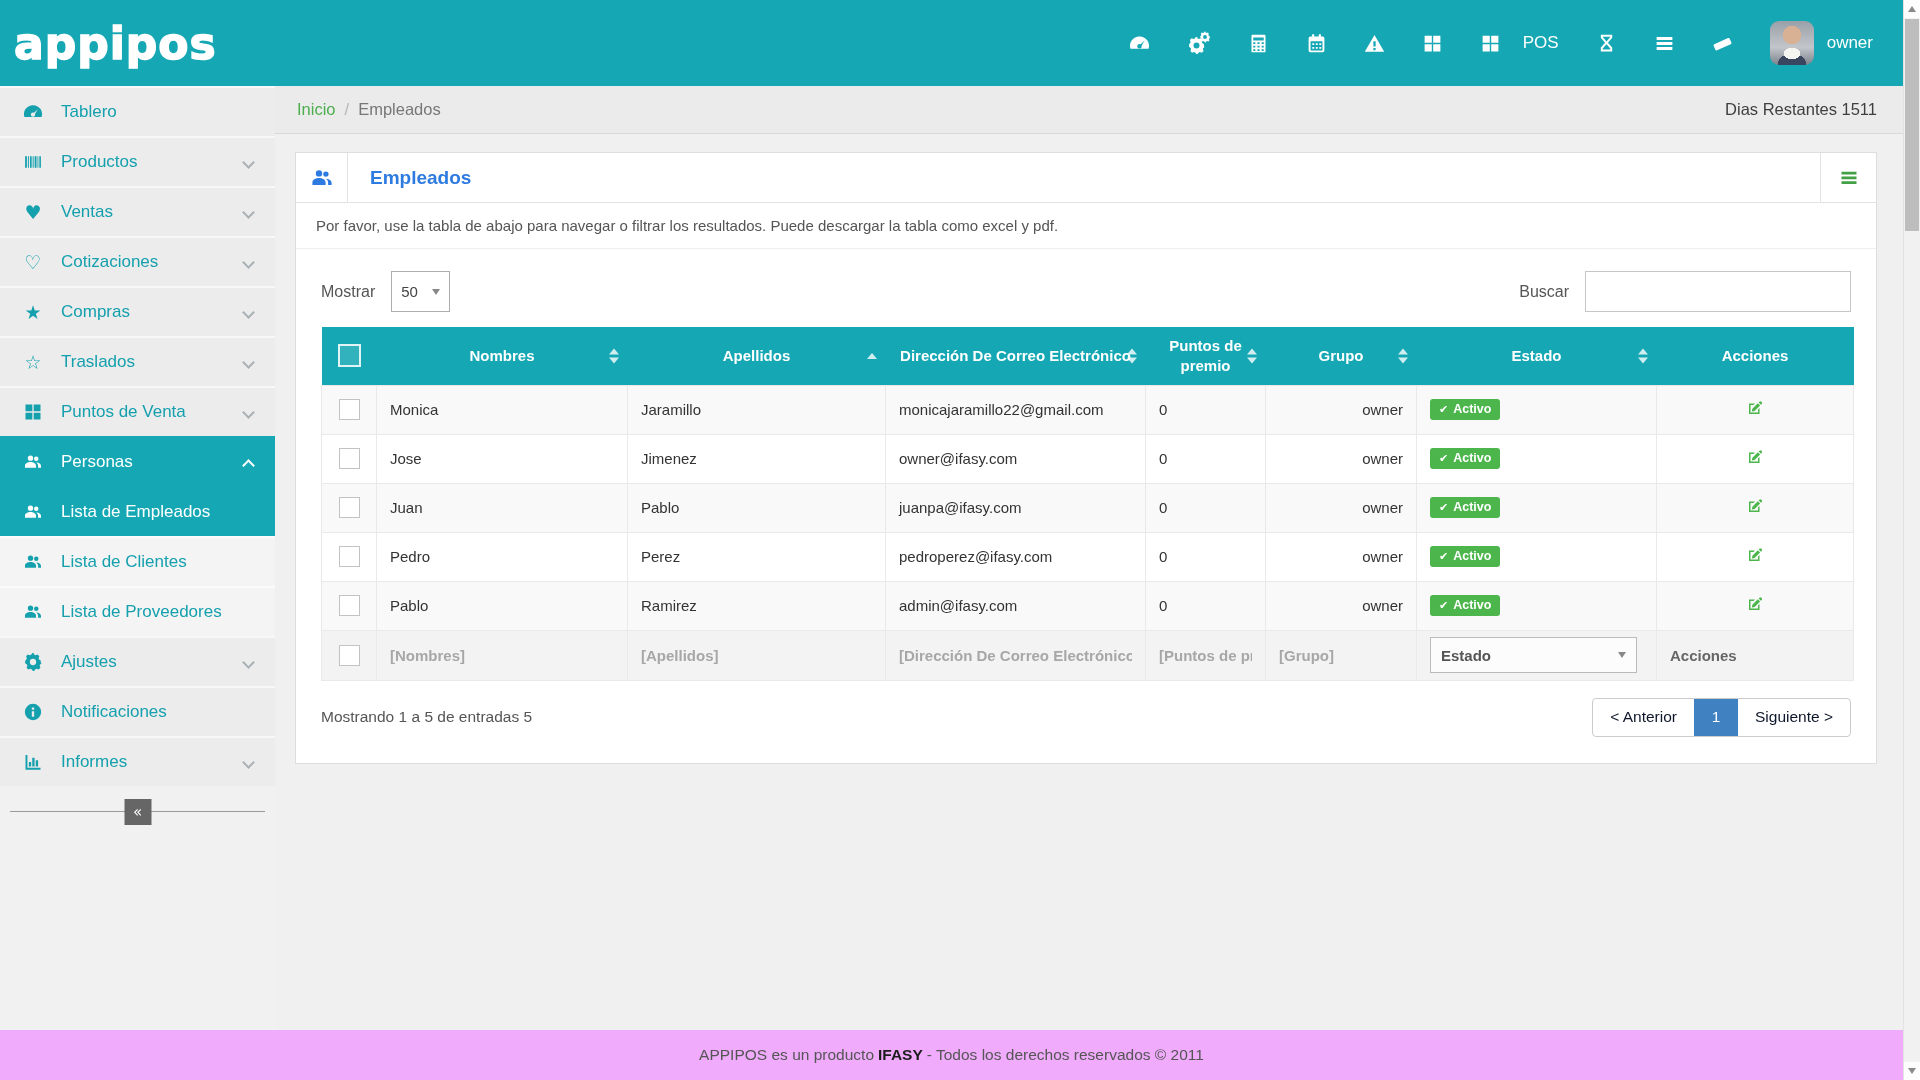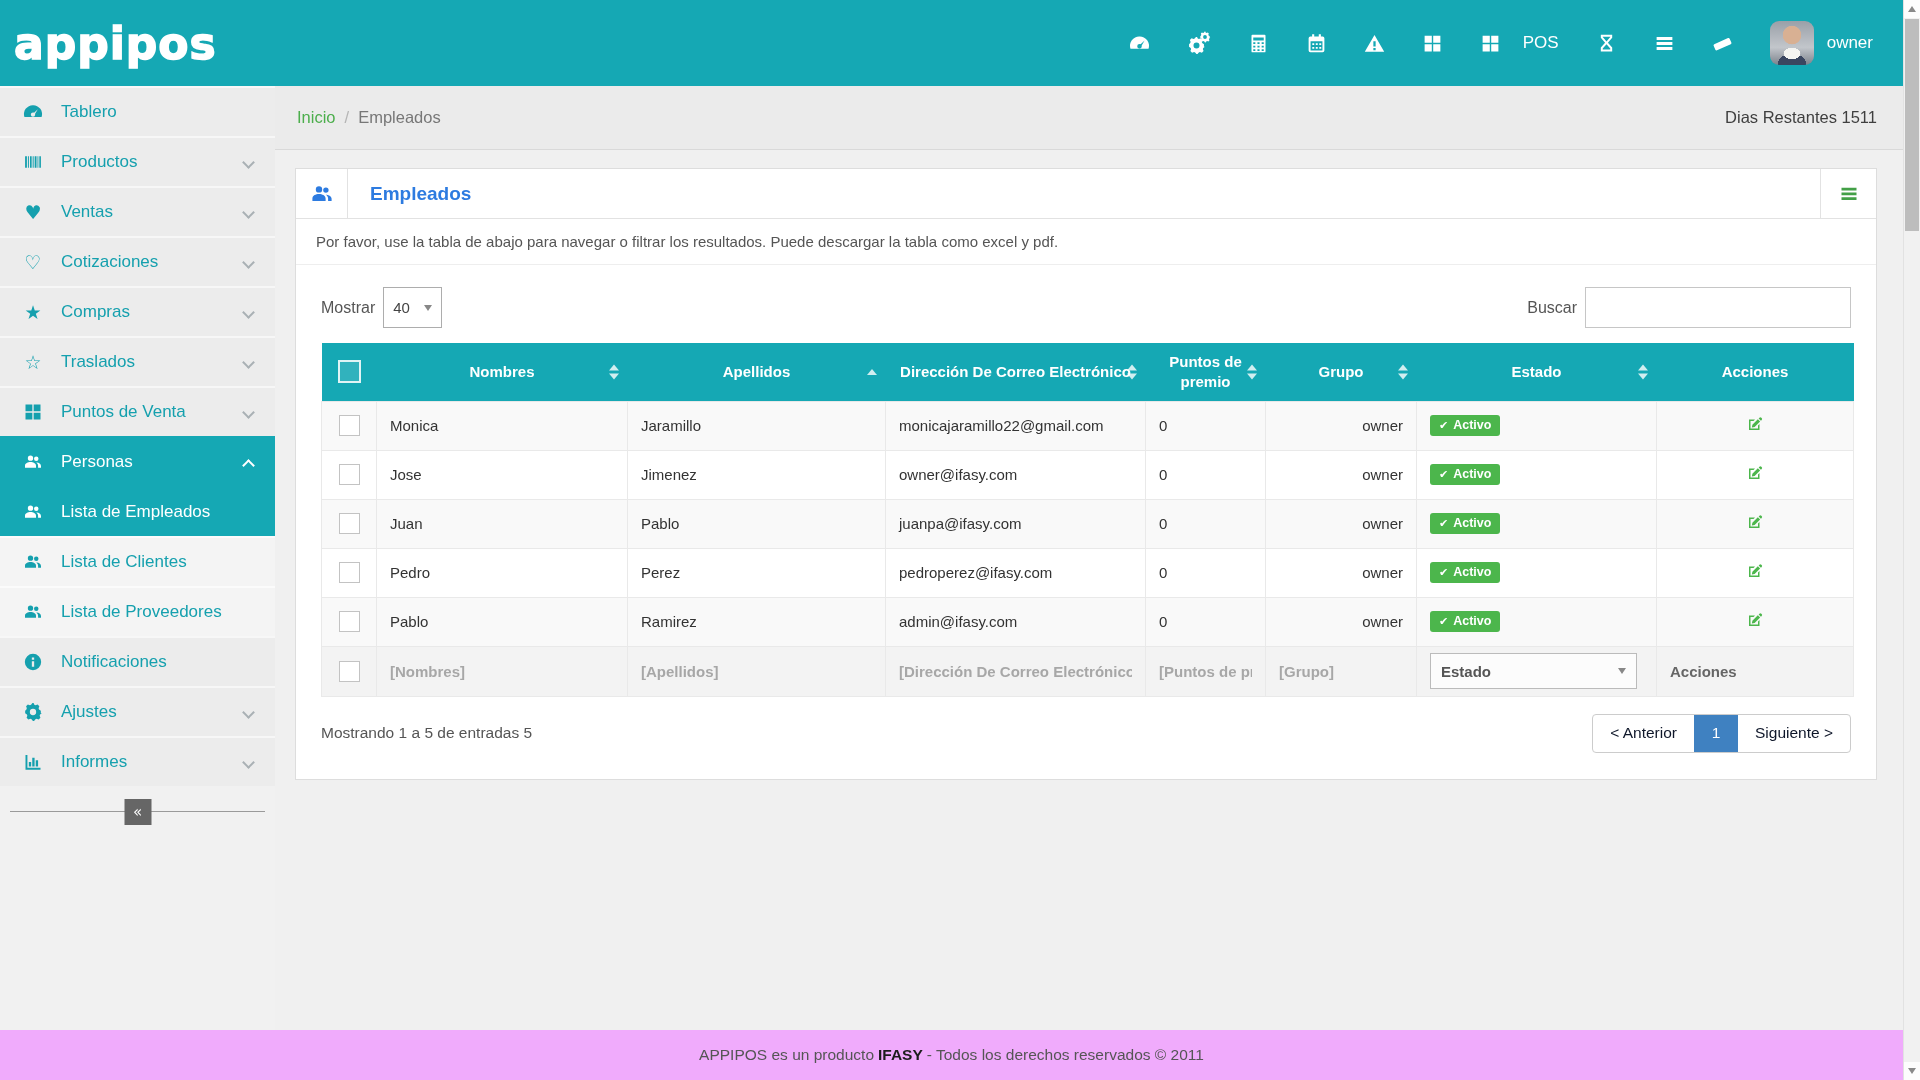--- a/index.html
+++ b/index.html
@@ -39,36 +39,36 @@
   .s-ico{width:26px;display:flex;justify-content:center;margin-right:15px;font-size:19px;line-height:1;}
   .s-ico svg{width:20px;height:20px;}
   .chev{width:9px;height:9px;border-right:2px solid #a9b0b4;border-bottom:2px solid #a9b0b4;transform:rotate(45deg);margin-left:auto;margin-right:6px;}
   .chev.up{transform:rotate(-135deg);margin-top:6px;}
   .side-item.active .chev{border-color:#fff;}
   .collapse-row{margin:25px 10px 0;border-top:1px solid #9a9a9a;position:relative;height:0;}
   .collapse-btn{position:absolute;left:50%;top:0;transform:translate(-50%,-50%);width:27px;height:26px;background:#666;color:#fff;display:flex;align-items:center;justify-content:center;font-size:15px;cursor:pointer;}
 
   
   #content{flex:1;display:flex;flex-direction:column;background:#f0f0f0;min-width:0;}
-  #crumb-bar{height:64px;background:#ebebeb;border-bottom:1px solid #d9d9d9;display:flex;align-items:center;padding:0 26px 0 22px;font-size:16.5px;color:#777;flex:0 0 auto;}
+  #crumb-bar{height:48px;background:#ebebeb;border-bottom:1px solid #d9d9d9;display:flex;align-items:center;padding:0 26px 0 22px;font-size:16.5px;color:#777;flex:0 0 auto;}
   .crumb-home{color:#4cae4c;cursor:pointer;}
   .crumb-sep{margin:0 9px;color:#b5b5b5;}
   .crumb-days{margin-left:auto;color:#3f3f3f;}
 
   #panel{background:#fff;border:1px solid #ddd;margin:18px 26px 0 20px;}
   .p-head{display:flex;align-items:stretch;height:50px;border-bottom:1px solid #e2e2e2;}
   .p-ico{width:52px;display:flex;align-items:center;justify-content:center;border-right:1px solid #e2e2e2;}
   .p-ico svg{width:24px;height:24px;color:#2d7be0;}
   .p-title{display:flex;align-items:center;padding-left:22px;color:#2d7be0;font-size:19px;font-weight:bold;flex:1;}
   .p-tool{width:56px;display:flex;align-items:center;justify-content:center;border-left:1px solid #e2e2e2;cursor:pointer;}
   .p-tool svg{width:20px;height:20px;color:#43a047;}
   .p-desc{padding:14px 20px;font-size:15px;color:#555;border-bottom:1px solid #eee;}
 
   .p-controls{display:flex;align-items:center;padding:22px 25px 15px;}
-  .show-wrap,.search-wrap{display:flex;align-items:center;gap:8px;font-size:16px;color:#555;}
+  .show-wrap,.search-wrap{display:flex;align-items:center;gap:16px;font-size:16px;color:#555;}
   .search-wrap{margin-left:auto;}
   .show-select{width:59px;height:41px;border:1px solid #adadad;background:#fff;display:flex;align-items:center;justify-content:space-between;padding:0 9px;font-size:15px;color:#444;cursor:pointer;}
   .caret{width:0;height:0;border-left:4.5px solid transparent;border-right:4.5px solid transparent;border-top:6px solid #888;}
   .search-input{width:266px;height:41px;border:1px solid #c6c6c6;background:#fff;font-size:15px;padding:0 8px;outline:none;}
 
   
   .emp-table{width:calc(100% - 50px);margin:0 25px;border-collapse:collapse;table-layout:fixed;}
   .emp-table th{background:#15a8b4;color:#fff;font-size:15px;font-weight:bold;text-align:center;vertical-align:middle;height:58px;position:relative;padding:6px 14px;line-height:1.35;}
   .sort{position:absolute;right:9px;top:50%;transform:translateY(-50%);display:flex;flex-direction:column;gap:3px;}
   .s-up{width:0;height:0;border-left:5px solid transparent;border-right:5px solid transparent;border-bottom:6px solid rgba(255,255,255,.8);}
@@ -305,33 +305,33 @@
           <span class="s-ico">
               <svg>
                 <use href="#s-users"></use>
               </svg>
             </span>
           <span>Lista de Proveedores</span>
         </div>
         <div class="side-item">
           <span class="s-ico">
               <svg>
+                <use href="#s-gear"></use>
+              </svg>
+            </span>
+          <span>Ajustes</span>
+          <span class="chev"></span>
+        </div>
+        <div class="side-item">
+          <span class="s-ico">
+              <svg>
                 <use href="#s-info"></use>
               </svg>
             </span>
           <span>Notificaciones</span>
-        </div>
-        <div class="side-item">
-          <span class="s-ico">
-              <svg>
-                <use href="#s-gear"></use>
-              </svg>
-            </span>
-          <span>Ajustes</span>
-          <span class="chev"></span>
         </div>
         <div class="side-item">
           <span class="s-ico">
               <svg>
                 <use href="#s-chart"></use>
               </svg>
             </span>
           <span>Informes</span>
           <span class="chev"></span>
         </div>
@@ -364,21 +364,21 @@
                 </svg>
               </span>
           </div>
 
           <div class="p-desc">Por favor, use la tabla de abajo para navegar o filtrar los resultados. Puede descargar la tabla como excel y pdf.</div>
 
           <div class="p-controls">
             <div class="show-wrap">
               <span>Mostrar</span>
               <span class="show-select">
-                <span>40</span>
+                <span>50</span>
                 <span class="caret"></span>
               </span>
             </div>
             <div class="search-wrap">
               <span>Buscar</span>
               <input class="search-input" type="text" value="" style="">
             </div>
           </div>
 
           <table class="emp-table">

